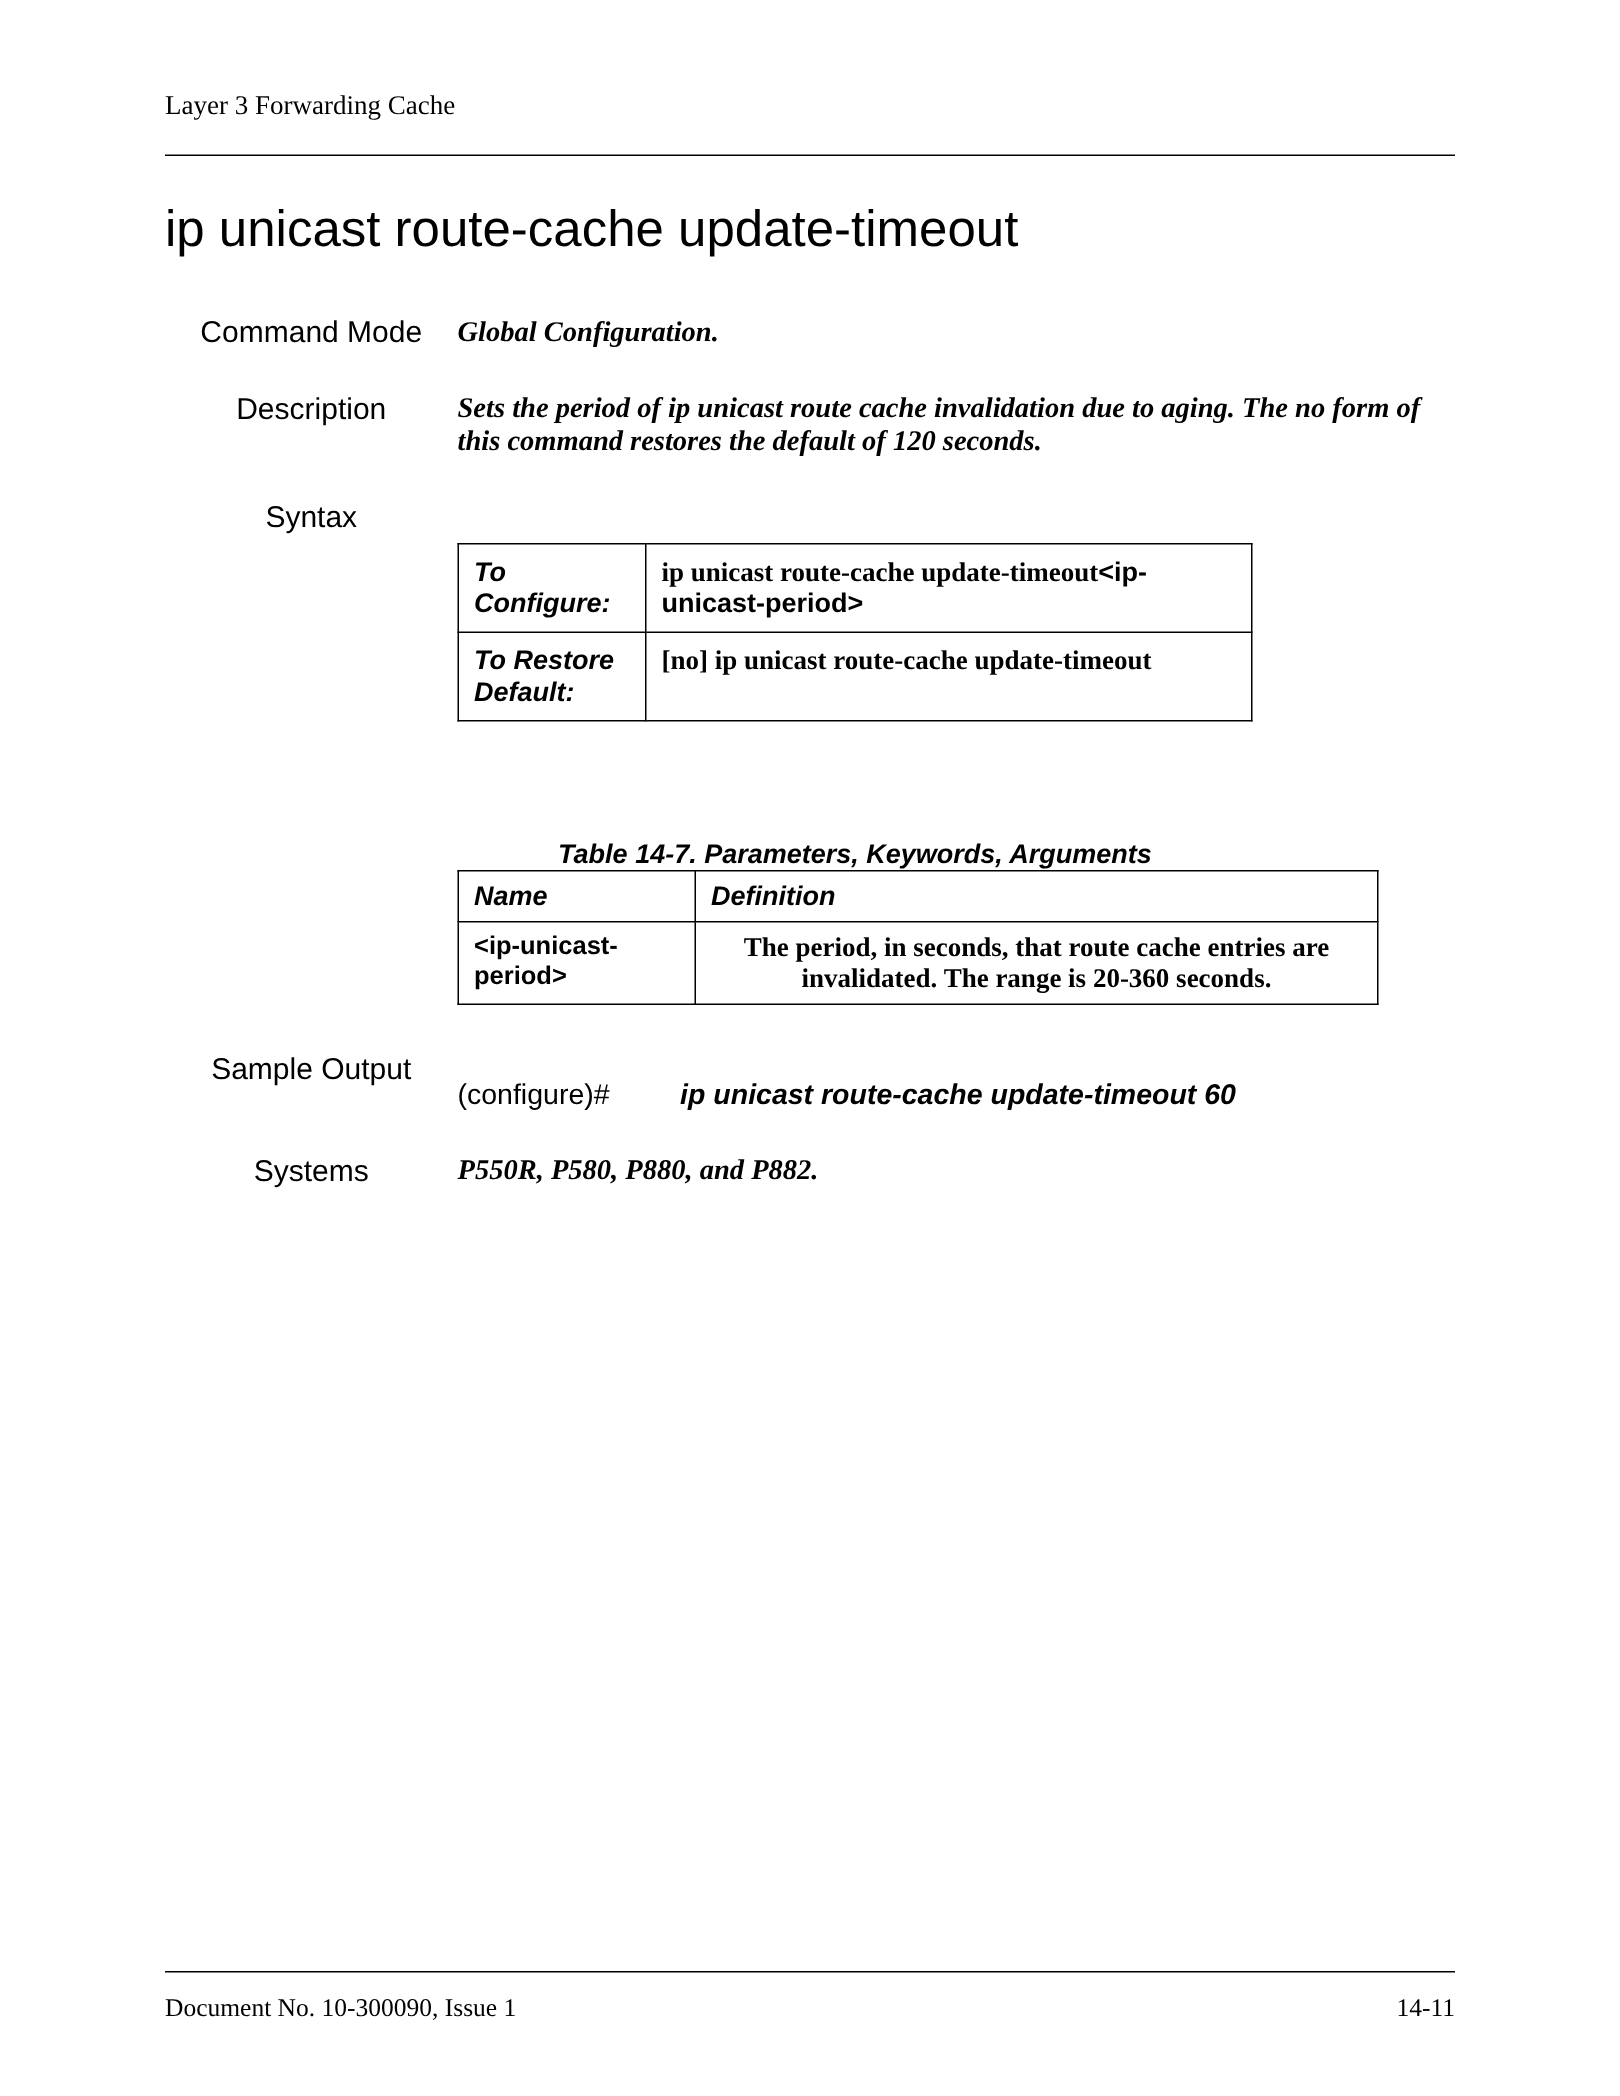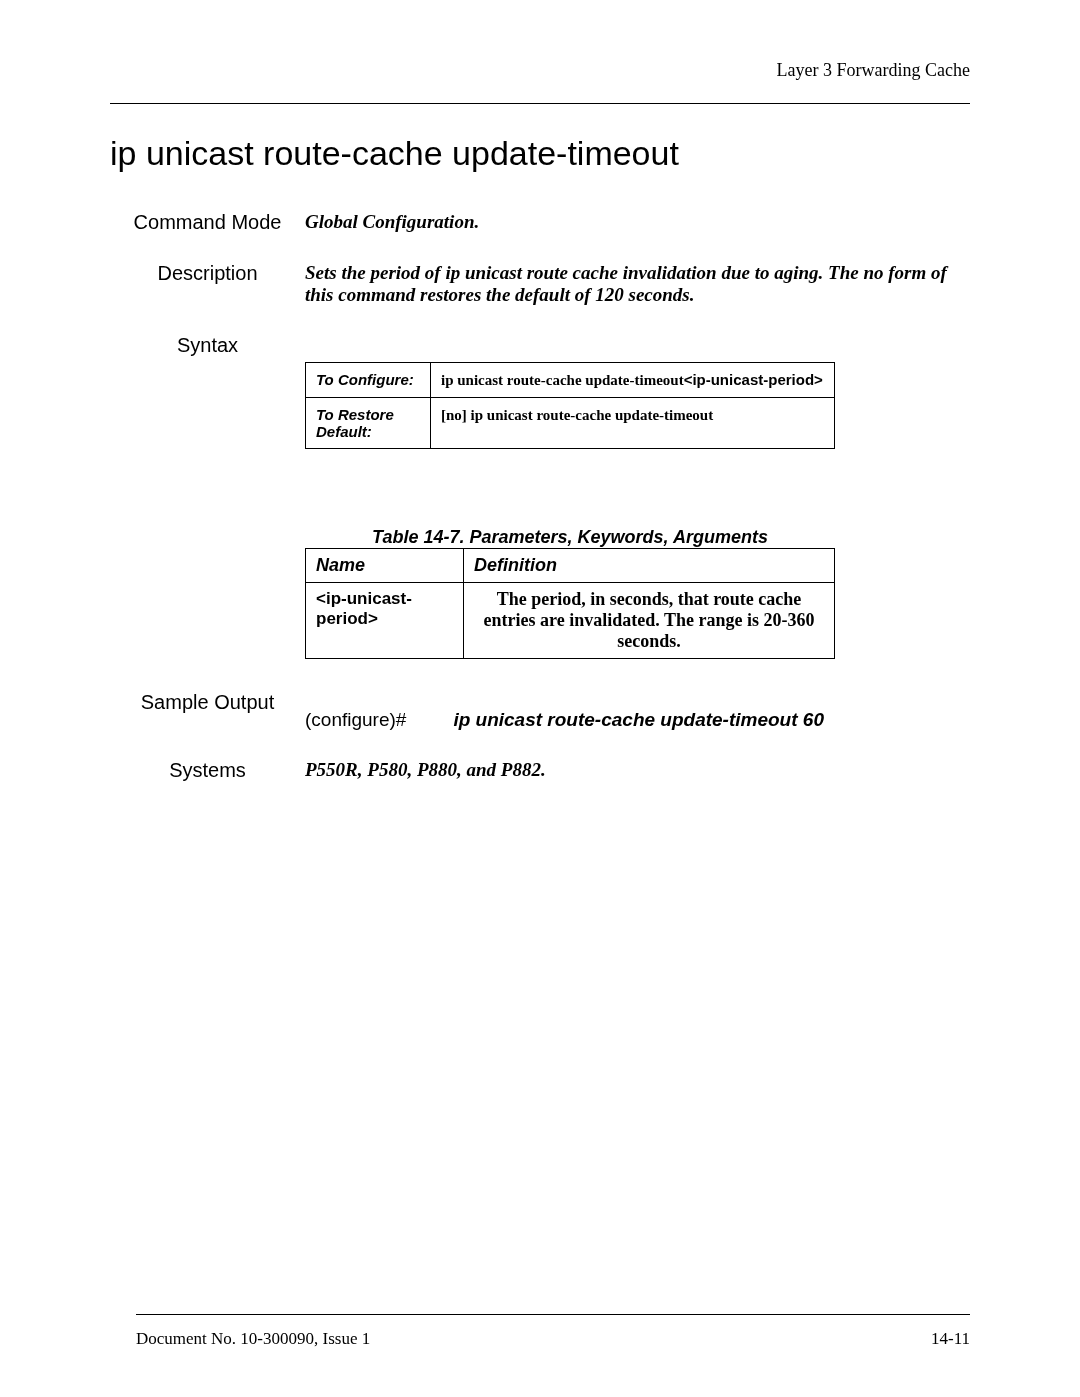--- a/index.html
+++ b/index.html
@@ -10,21 +10,21 @@
     height: 1397px;
     position: relative;
     color: #000;
   }
   .page {
     padding: 60px 110px 50px 110px;
     height: 100%;
     position: relative;
   }
   .header-text {
-    text-align: right;
+    text-align: left;
     font-size: 18px;
     margin-bottom: 22px;
   }
   .top-rule {
     border: none;
     border-top: 1.5px solid #000;
     margin-bottom: 30px;
   }
   .title {
     font-family: Arial, Helvetica, sans-serif;
@@ -51,21 +51,21 @@
   .syntax-table {
     border-collapse: collapse;
     width: 530px;
     margin-top: 28px;
     margin-left: 0;
   }
   .syntax-table td {
     border: 1.5px solid #000;
     padding: 8px 10px;
     vertical-align: top;
-    font-size: 15px;
+    font-size: 18px;
   }
   .syntax-table .rlabel {
     font-family: Arial, Helvetica, sans-serif;
     font-style: italic;
     font-weight: bold;
     width: 125px;
   }
   .syntax-table .rcontent .b { font-weight: bold; font-family: "Times New Roman", Times, serif; }
   .syntax-table .rcontent .s { font-family: Arial, Helvetica, sans-serif; font-weight: bold; }
   .table-caption {
@@ -74,21 +74,21 @@
     font-weight: bold;
     font-size: 18px;
     text-align: center;
     margin-top: 78px;
     margin-bottom: 0;
     margin-left: 195px;
     width: 530px;
   }
   .param-table {
     border-collapse: collapse;
-    width: 530px;
+    width: 614px;
     margin-left: 195px;
     margin-bottom: 32px;
   }
   .param-table th, .param-table td {
     border: 1.5px solid #000;
     padding: 6px 10px;
     text-align: left;
     vertical-align: top;
     font-size: 18px;
   }
@@ -124,21 +124,20 @@
     font-family: Arial, Helvetica, sans-serif;
     font-style: italic;
     font-weight: bold;
     font-size: 19px;
   }
   .footer {
     position: absolute;
     bottom: 48px;
     left: 110px;
     right: 110px;
-    margin-left: 26px;
   }
   .bottom-rule {
     border: none;
     border-top: 1.5px solid #000;
     margin-bottom: 14px;
   }
   .footer-row {
     display: flex;
     justify-content: space-between;
     font-size: 17px;

